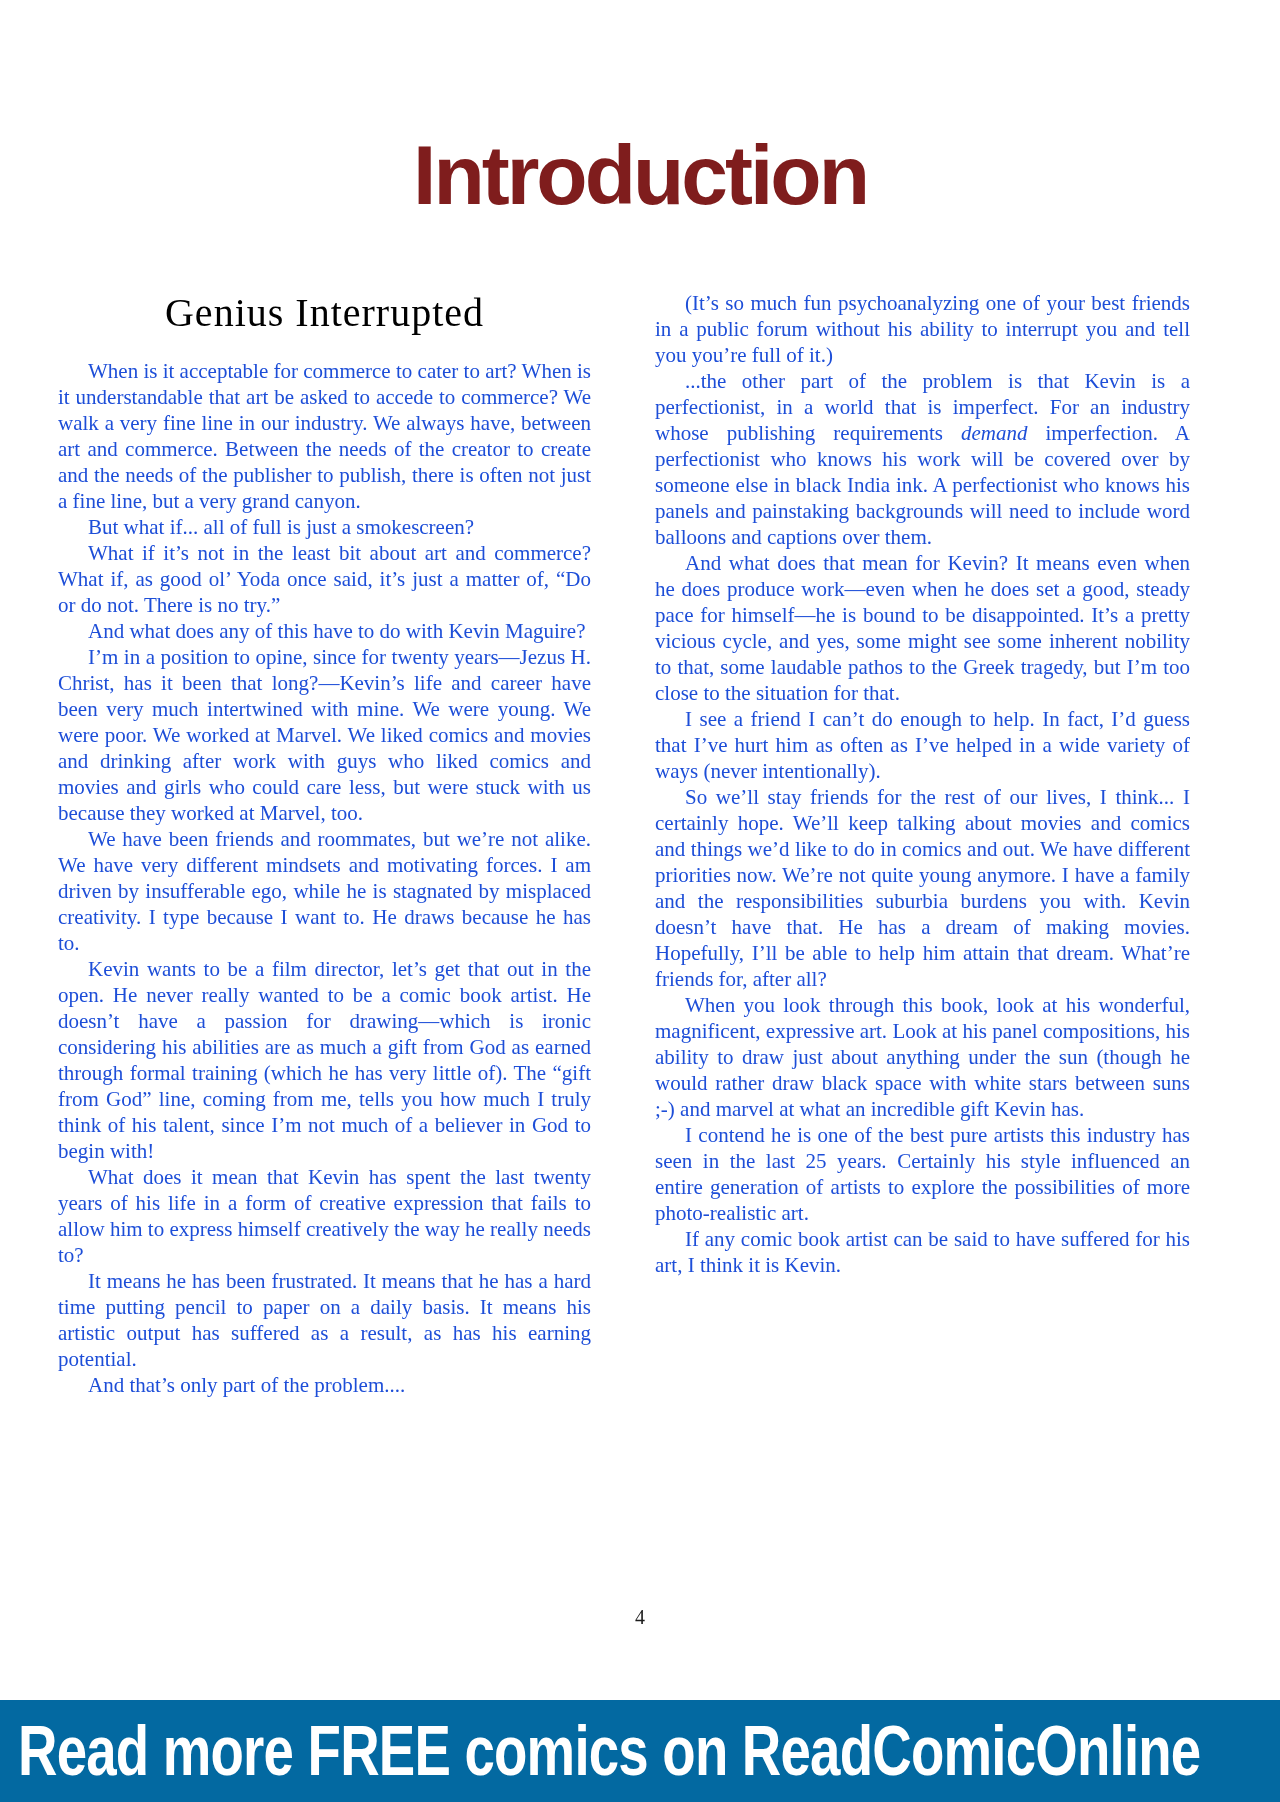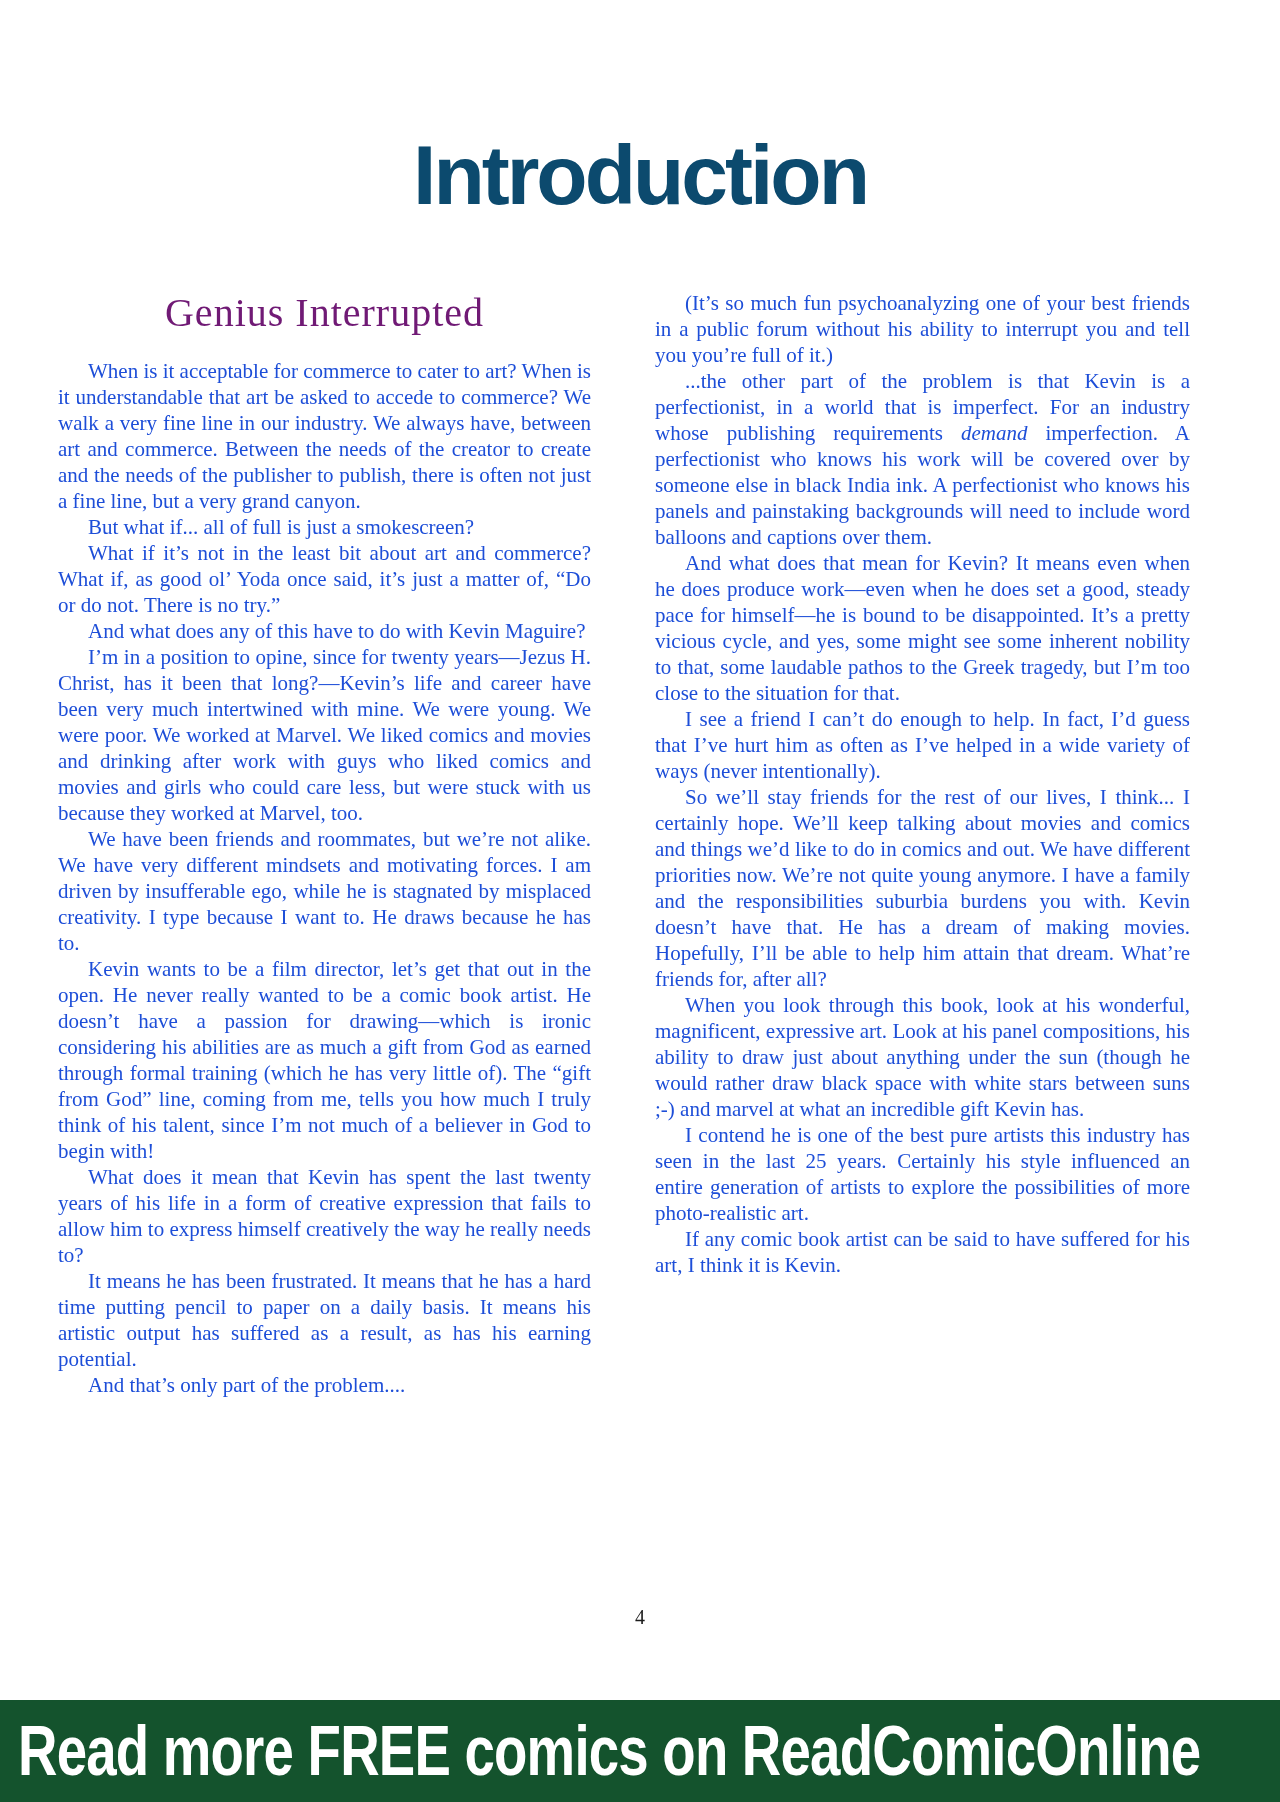--- a/index.html
+++ b/index.html
@@ -12,38 +12,38 @@
     font-family:"Liberation Serif", serif;
   }
   .page-title{
     margin:130px 0 0 0;
     text-align:center;
     font-family:"Liberation Sans", sans-serif;
     font-weight:bold;
     font-size:84px;
     line-height:90px;
     letter-spacing:-3px;
-    color:#0c4a6e;
+    color:#7f1d1d;
   }
   .columns{
     display:flex;
     align-items:flex-start;
     margin:70px 90px 0 58px;
     gap:64px;
   }
   .col{width:533px;}
   .col-right{width:535px;}
   .heading{
     margin:0 0 22px 0;
     font-weight:normal;
     font-size:40px;
     line-height:46px;
     text-align:center;
     letter-spacing:1px;
-    color:#701a75;
+    color:#000000;
   }
   .col p{
     margin:0;
     font-size:21px;
     line-height:26px;
     text-align:justify;
     text-indent:30px;
     color:#1d4ed8;
   }
   .col p em{font-style:italic;}
@@ -56,21 +56,21 @@
     text-align:center;
     font-size:20px;
     color:#1d1d1d;
   }
   .banner{
     position:absolute;
     left:0;
     bottom:0;
     width:1280px;
     height:102px;
-    background:#14532d;
+    background:#0369a1;
     display:flex;
     align-items:center;
     overflow:hidden;
   }
   .banner-text{
     font-family:"Liberation Sans", sans-serif;
     font-weight:bold;
     font-size:70px;
     letter-spacing:-1px;
     white-space:nowrap;

